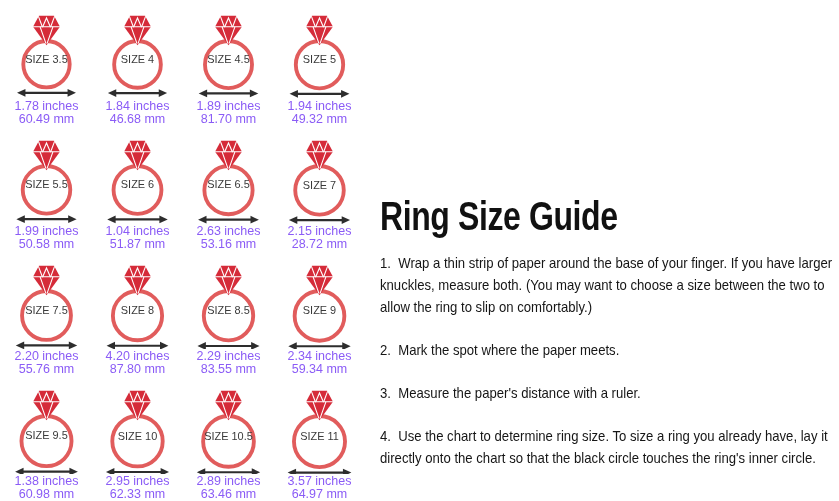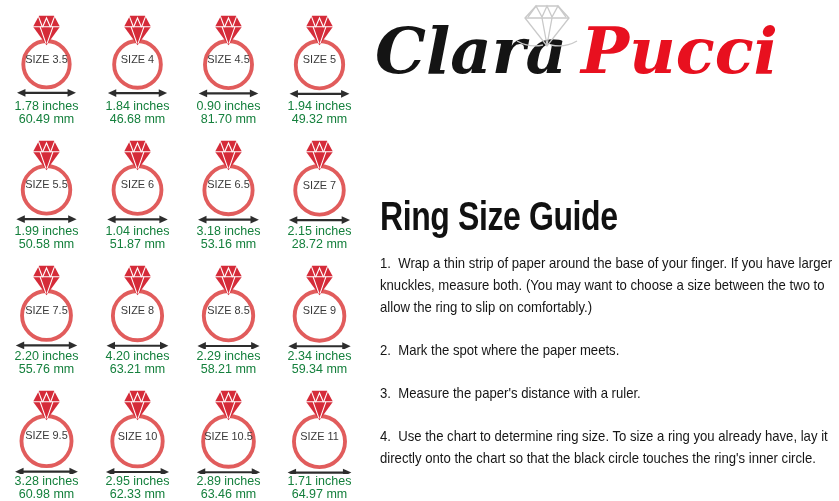--- a/index.html
+++ b/index.html
@@ -14,21 +14,21 @@
   }
   .ring-cell { display:flex; flex-direction:column; align-items:center; padding-top:15px; }
   .ring-figure { display:block; }
   .band { fill:none; stroke:var(--ring-band); stroke-width:4.6; }
   .diamond-facet { fill:var(--ring-diamond); }
   .facet-line { stroke:#ffffff; stroke-width:1.3; fill:none; stroke-linecap:round; }
   .ring-label { font-family:"Liberation Sans", sans-serif; font-size:13px; fill:#3a3a3a; }
   .arrow line { stroke:#2d2d2d; stroke-width:2.6; }
   .arrow polygon { fill:#2d2d2d; }
   .ring-inches, .ring-mm {
-    font-size:12.5px; line-height:12.5px; color:#15803d; text-align:right; letter-spacing:0;
+    font-size:12.5px; line-height:12.5px; color:#8b5cf6; text-align:right; letter-spacing:0;
   }
   .ring-inches { margin-top:1px; }
   
   .logo { position:absolute; left:375px; top:2px; width:430px; height:100px; }
   .logo-word {
     position:absolute; top:6px; font-family:"DejaVu Serif", serif;
     font-style:italic; font-weight:bold; font-size:64px; line-height:86px; white-space:nowrap;
   }
   .logo-clara { left:0; color:var(--logo-black); }
   .logo-pucci { left:206px; color:var(--brand-red); }
@@ -111,21 +111,21 @@
           <path class="facet-line" d="M38,14.5 L44.7,33.5"></path>
           <path class="facet-line" d="M53,14.5 L46.3,33.5"></path>
         </g>
         <text class="ring-label" x="45.5" y="57.0" text-anchor="middle">SIZE 4.5</text>
         <g class="arrow" transform="translate(45.5 93.4)">
           <line x1="-26.5" y1="0" x2="26.5" y2="0"></line>
           <polygon points="-35.45565,0 -25.45565,-4.6 -25.45565,4.6"></polygon>
           <polygon points="35.45565,0 25.45565,-4.6 25.45565,4.6"></polygon>
         </g>
       </svg>
-      <div class="ring-inches">0.90 inches</div>
+      <div class="ring-inches">1.89 inches</div>
       <div class="ring-mm">81.70 mm</div>
     </div>
       <div class="ring-cell">
       <svg class="ring-figure" width="91" height="100" viewBox="0 0 91 100">
         <circle class="band" cx="45.5" cy="59.2" r="28.2"></circle>
         <g>
           <path class="diamond-facet" d="M29.5,14 L36.5,1 L54.5,1 L61.5,14 L45.5,36 Z"></path>
           <path class="facet-line" d="M29.5,14 L61.5,14"></path>
           <path class="facet-line" d="M36,2 L40.5,14"></path>
           <path class="facet-line" d="M55,2 L50.5,14"></path>
@@ -199,21 +199,21 @@
           <path class="facet-line" d="M38,14.5 L44.7,33.5"></path>
           <path class="facet-line" d="M53,14.5 L46.3,33.5"></path>
         </g>
         <text class="ring-label" x="45.5" y="57.7" text-anchor="middle">SIZE 6.5</text>
         <g class="arrow" transform="translate(45.5 94.9)">
           <line x1="-27.2" y1="0" x2="27.2" y2="0"></line>
           <polygon points="-36.2082,0 -26.208199999999998,-4.6 -26.208199999999998,4.6"></polygon>
           <polygon points="36.2082,0 26.208199999999998,-4.6 26.208199999999998,4.6"></polygon>
         </g>
       </svg>
-      <div class="ring-inches">3.18 inches</div>
+      <div class="ring-inches">2.63 inches</div>
       <div class="ring-mm">53.16 mm</div>
     </div>
       <div class="ring-cell">
       <svg class="ring-figure" width="91" height="100" viewBox="0 0 91 100">
         <circle class="band" cx="45.5" cy="59.9" r="28.9"></circle>
         <g>
           <path class="diamond-facet" d="M29.5,14 L36.5,1 L54.5,1 L61.5,14 L45.5,36 Z"></path>
           <path class="facet-line" d="M29.5,14 L61.5,14"></path>
           <path class="facet-line" d="M36,2 L40.5,14"></path>
           <path class="facet-line" d="M55,2 L50.5,14"></path>
@@ -266,21 +266,21 @@
           <path class="facet-line" d="M53,14.5 L46.3,33.5"></path>
         </g>
         <text class="ring-label" x="45.5" y="58.3" text-anchor="middle">SIZE 8</text>
         <g class="arrow" transform="translate(45.5 96.1)">
           <line x1="-27.8" y1="0" x2="27.8" y2="0"></line>
           <polygon points="-36.78675,0 -26.786749999999998,-4.6 -26.786749999999998,4.6"></polygon>
           <polygon points="36.78675,0 26.786749999999998,-4.6 26.786749999999998,4.6"></polygon>
         </g>
       </svg>
       <div class="ring-inches">4.20 inches</div>
-      <div class="ring-mm">63.21 mm</div>
+      <div class="ring-mm">87.80 mm</div>
     </div>
       <div class="ring-cell">
       <svg class="ring-figure" width="91" height="100" viewBox="0 0 91 100">
         <circle class="band" cx="45.5" cy="60.4" r="29.4"></circle>
         <g>
           <path class="diamond-facet" d="M29.5,14 L36.5,1 L54.5,1 L61.5,14 L45.5,36 Z"></path>
           <path class="facet-line" d="M29.5,14 L61.5,14"></path>
           <path class="facet-line" d="M36,2 L40.5,14"></path>
           <path class="facet-line" d="M55,2 L50.5,14"></path>
           <path class="facet-line" d="M41,14 L45.5,3.5 L50,14"></path>
@@ -288,21 +288,21 @@
           <path class="facet-line" d="M53,14.5 L46.3,33.5"></path>
         </g>
         <text class="ring-label" x="45.5" y="58.4" text-anchor="middle">SIZE 8.5</text>
         <g class="arrow" transform="translate(45.5 96.4)">
           <line x1="-27.9" y1="0" x2="27.9" y2="0"></line>
           <polygon points="-36.94045,0 -26.94045,-4.6 -26.94045,4.6"></polygon>
           <polygon points="36.94045,0 26.94045,-4.6 26.94045,4.6"></polygon>
         </g>
       </svg>
       <div class="ring-inches">2.29 inches</div>
-      <div class="ring-mm">58.21 mm</div>
+      <div class="ring-mm">83.55 mm</div>
     </div>
       <div class="ring-cell">
       <svg class="ring-figure" width="91" height="100" viewBox="0 0 91 100">
         <circle class="band" cx="45.5" cy="60.6" r="29.6"></circle>
         <g>
           <path class="diamond-facet" d="M29.5,14 L36.5,1 L54.5,1 L61.5,14 L45.5,36 Z"></path>
           <path class="facet-line" d="M29.5,14 L61.5,14"></path>
           <path class="facet-line" d="M36,2 L40.5,14"></path>
           <path class="facet-line" d="M55,2 L50.5,14"></path>
           <path class="facet-line" d="M41,14 L45.5,3.5 L50,14"></path>
@@ -331,21 +331,21 @@
           <path class="facet-line" d="M38,14.5 L44.7,33.5"></path>
           <path class="facet-line" d="M53,14.5 L46.3,33.5"></path>
         </g>
         <text class="ring-label" x="45.5" y="58.8" text-anchor="middle">SIZE 9.5</text>
         <g class="arrow" transform="translate(45.5 97.2)">
           <line x1="-28.3" y1="0" x2="28.3" y2="0"></line>
           <polygon points="-37.3421,0 -27.342100000000002,-4.6 -27.342100000000002,4.6"></polygon>
           <polygon points="37.3421,0 27.342100000000002,-4.6 27.342100000000002,4.6"></polygon>
         </g>
       </svg>
-      <div class="ring-inches">3.28 inches</div>
+      <div class="ring-inches">1.38 inches</div>
       <div class="ring-mm">60.98 mm</div>
     </div>
       <div class="ring-cell">
       <svg class="ring-figure" width="91" height="100" viewBox="0 0 91 100">
         <circle class="band" cx="45.5" cy="61.0" r="30.0"></circle>
         <g>
           <path class="diamond-facet" d="M29.5,14 L36.5,1 L54.5,1 L61.5,14 L45.5,36 Z"></path>
           <path class="facet-line" d="M29.5,14 L61.5,14"></path>
           <path class="facet-line" d="M36,2 L40.5,14"></path>
           <path class="facet-line" d="M55,2 L50.5,14"></path>
@@ -397,37 +397,25 @@
           <path class="facet-line" d="M38,14.5 L44.7,33.5"></path>
           <path class="facet-line" d="M53,14.5 L46.3,33.5"></path>
         </g>
         <text class="ring-label" x="45.5" y="59.4" text-anchor="middle">SIZE 11</text>
         <g class="arrow" transform="translate(45.5 98.3)">
           <line x1="-28.9" y1="0" x2="28.9" y2="0"></line>
           <polygon points="-37.920649999999995,0 -27.920649999999995,-4.6 -27.920649999999995,4.6"></polygon>
           <polygon points="37.920649999999995,0 27.920649999999995,-4.6 27.920649999999995,4.6"></polygon>
         </g>
       </svg>
-      <div class="ring-inches">1.71 inches</div>
+      <div class="ring-inches">3.57 inches</div>
       <div class="ring-mm">64.97 mm</div>
     </div>
     </div>
 
-  <div class="logo">
-    <span class="logo-word logo-clara">Clara</span>
-    <svg class="logo-diamond" width="64" height="48" viewBox="0 0 64 48">
-      <path d="M10,16 L21,4 L43,4 L54,16 L32,44 Z"></path>
-      <path d="M10,16 L54,16"></path>
-      <path d="M13,15 L21,4 L27,15 L32,4 L37,15 L43,4 L51,15"></path>
-      <path d="M27,16 L32,43 M37,16 L32,43"></path>
-      <path d="M2,39 Q14,46 28,43"></path>
-      <path d="M62,39 Q50,46 36,43"></path>
-    </svg>
-    <span class="logo-word logo-pucci">Pucci</span>
-  </div>
 
   <h1 class="guide-title">Ring Size Guide</h1>
 
   <div class="guide-steps">
     <p class="step">1.  Wrap a thin strip of paper around the base of your finger. If you have larger knuckles, measure both. (You may want to choose a size between the two to allow the ring to slip on comfortably.)</p>
     <p class="step">2.  Mark the spot where the paper meets.</p>
     <p class="step">3.  Measure the paper's distance with a ruler.</p>
     <p class="step">4.  Use the chart to determine ring size. To size a ring you already have, lay it directly onto the chart so that the black circle touches the ring's inner circle.</p>
   </div>
 

